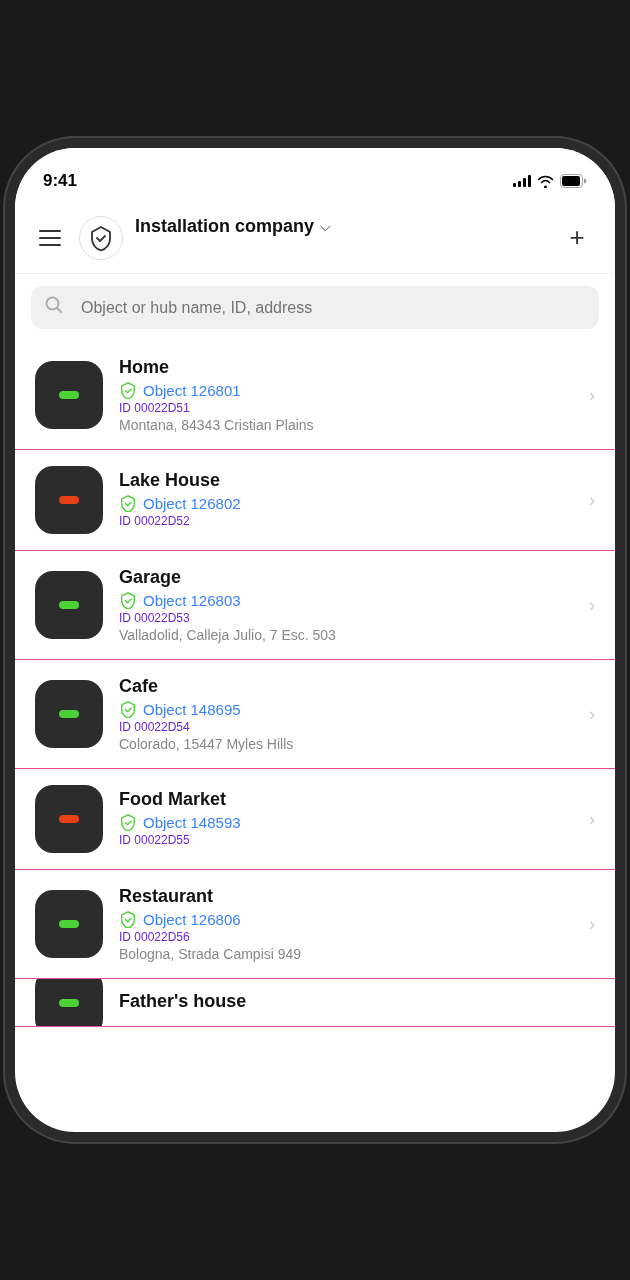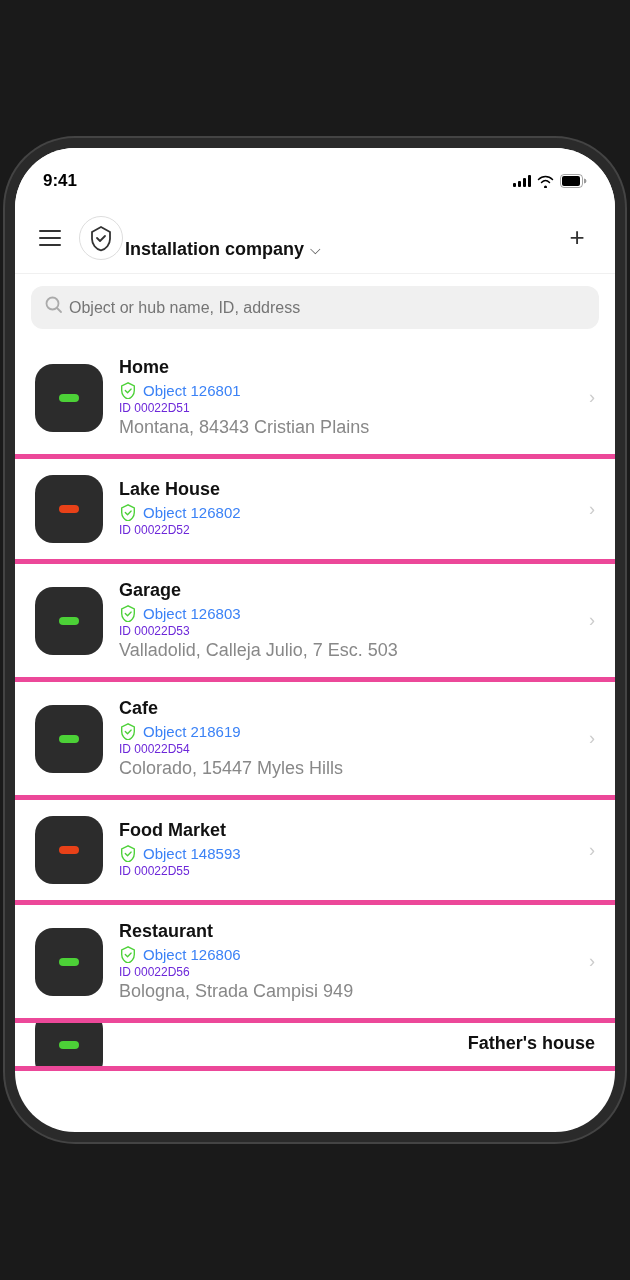--- a/index.html
+++ b/index.html
@@ -86,22 +86,22 @@
     .hamburger-btn span {
       display: block;
       width: 22px;
       height: 2px;
       background: #333;
       border-radius: 2px;
     }
 
     .company-selector {
       display: flex;
-      align-items: flex-end;
-      gap: 2px;
+      align-items: flex-start;
+      gap: 12px;
       flex: 1;
       cursor: pointer;
     }
 
     .company-logo {
       width: 44px;
       height: 44px;
       border-radius: 50%;
       border: 1.5px solid #ddd;
       display: flex;
@@ -143,21 +143,21 @@
       padding: 12px 16px;
       background: #fff;
     }
 
     .search-input-wrap {
       background: #f0f0f0;
       border-radius: 12px;
       display: flex;
       align-items: center;
       padding: 10px 14px;
-      gap: 6px;
+      gap: 18px;
     }
 
     .search-icon-wrap {
       color: #aaa;
       font-size: 17px;
     }
 
     .search-input {
       border: none;
       background: transparent;
@@ -170,21 +170,21 @@
     
     .object-list {
       overflow-y: auto;
       background: #fff;
     }
 
     .list-item {
       display: flex;
       align-items: center;
       padding: 16px 20px;
-      border-bottom: 5px solid #ec4899;
+      border-bottom: 1px solid #ec4899;
       gap: 16px;
       cursor: pointer;
     }
 
     .device-icon {
       width: 68px;
       height: 68px;
       background: #2c2c2c;
       border-radius: 18px;
       display: flex;
@@ -232,38 +232,37 @@
       color: #3b82f6;
     }
 
     .item-id {
       font-size: 12px;
       color: #6d28d9;
       margin-bottom: 2px;
     }
 
     .item-address {
-      font-size: 18px;
+      font-size: 14px;
       color: #888;
       white-space: nowrap;
       overflow: hidden;
       text-overflow: ellipsis;
     }
 
     .chevron-right {
       color: #ccc;
       font-size: 18px;
       flex-shrink: 0;
     }
 
     
     .partial-item {
       overflow: hidden;
       height: 48px;
-      text-align: right;
     }
 
     .partial-item .item-name {
       font-size: 18px;
       font-weight: 700;
       color: #111;
     }
   </style>
 </head>
 <body>
@@ -389,21 +388,21 @@
         <div class="device-icon">
           <div class="device-led led-green"></div>
         </div>
         <div class="item-info">
           <div class="item-name">Cafe</div>
           <div class="item-object-row">
             <svg class="shield-icon" viewBox="0 0 20 20" fill="none">
               <path d="M10 2L3 5.5v5c0 4.5 3.1 8.7 7 9.5 3.9-.8 7-5 7-9.5v-5L10 2z" stroke="#4cd137" stroke-width="1.5" fill="none"></path>
               <path d="M7 10.5l2.5 2.5 4-4" stroke="#4cd137" stroke-width="1.5" stroke-linecap="round" stroke-linejoin="round"></path>
             </svg>
-            <span class="item-object">Object 218619</span>
+            <span class="item-object">Object 148695</span>
           </div>
           <div class="item-id">ID 00022D54</div>
           <div class="item-address">Colorado, 15447 Myles Hills</div>
         </div>
         <span class="chevron-right">›</span>
       </div>
       <div class="list-item">
         <div class="device-icon">
           <div class="device-led led-red"></div>
         </div>

